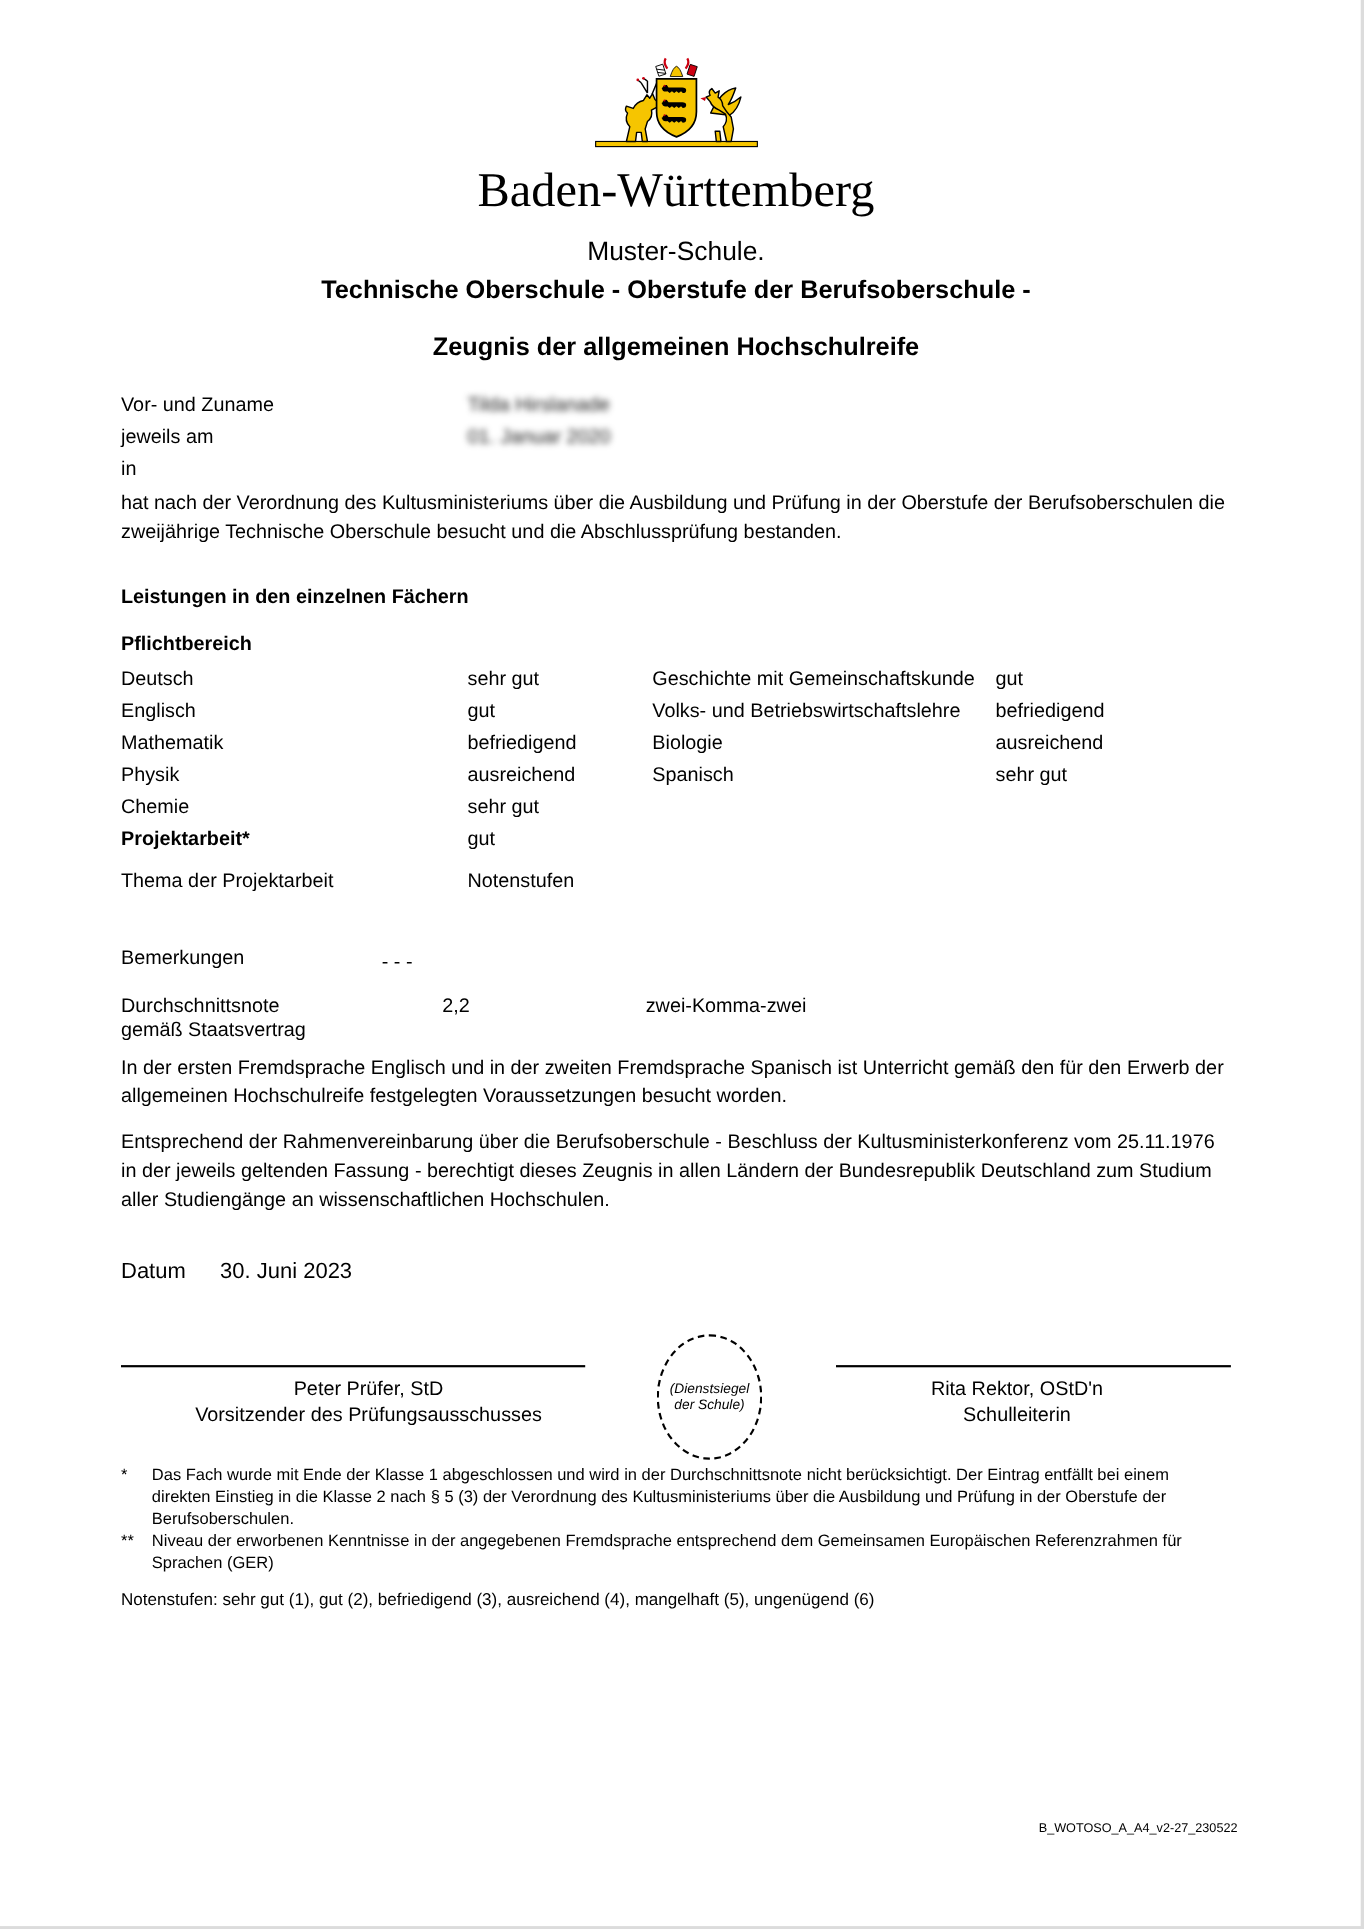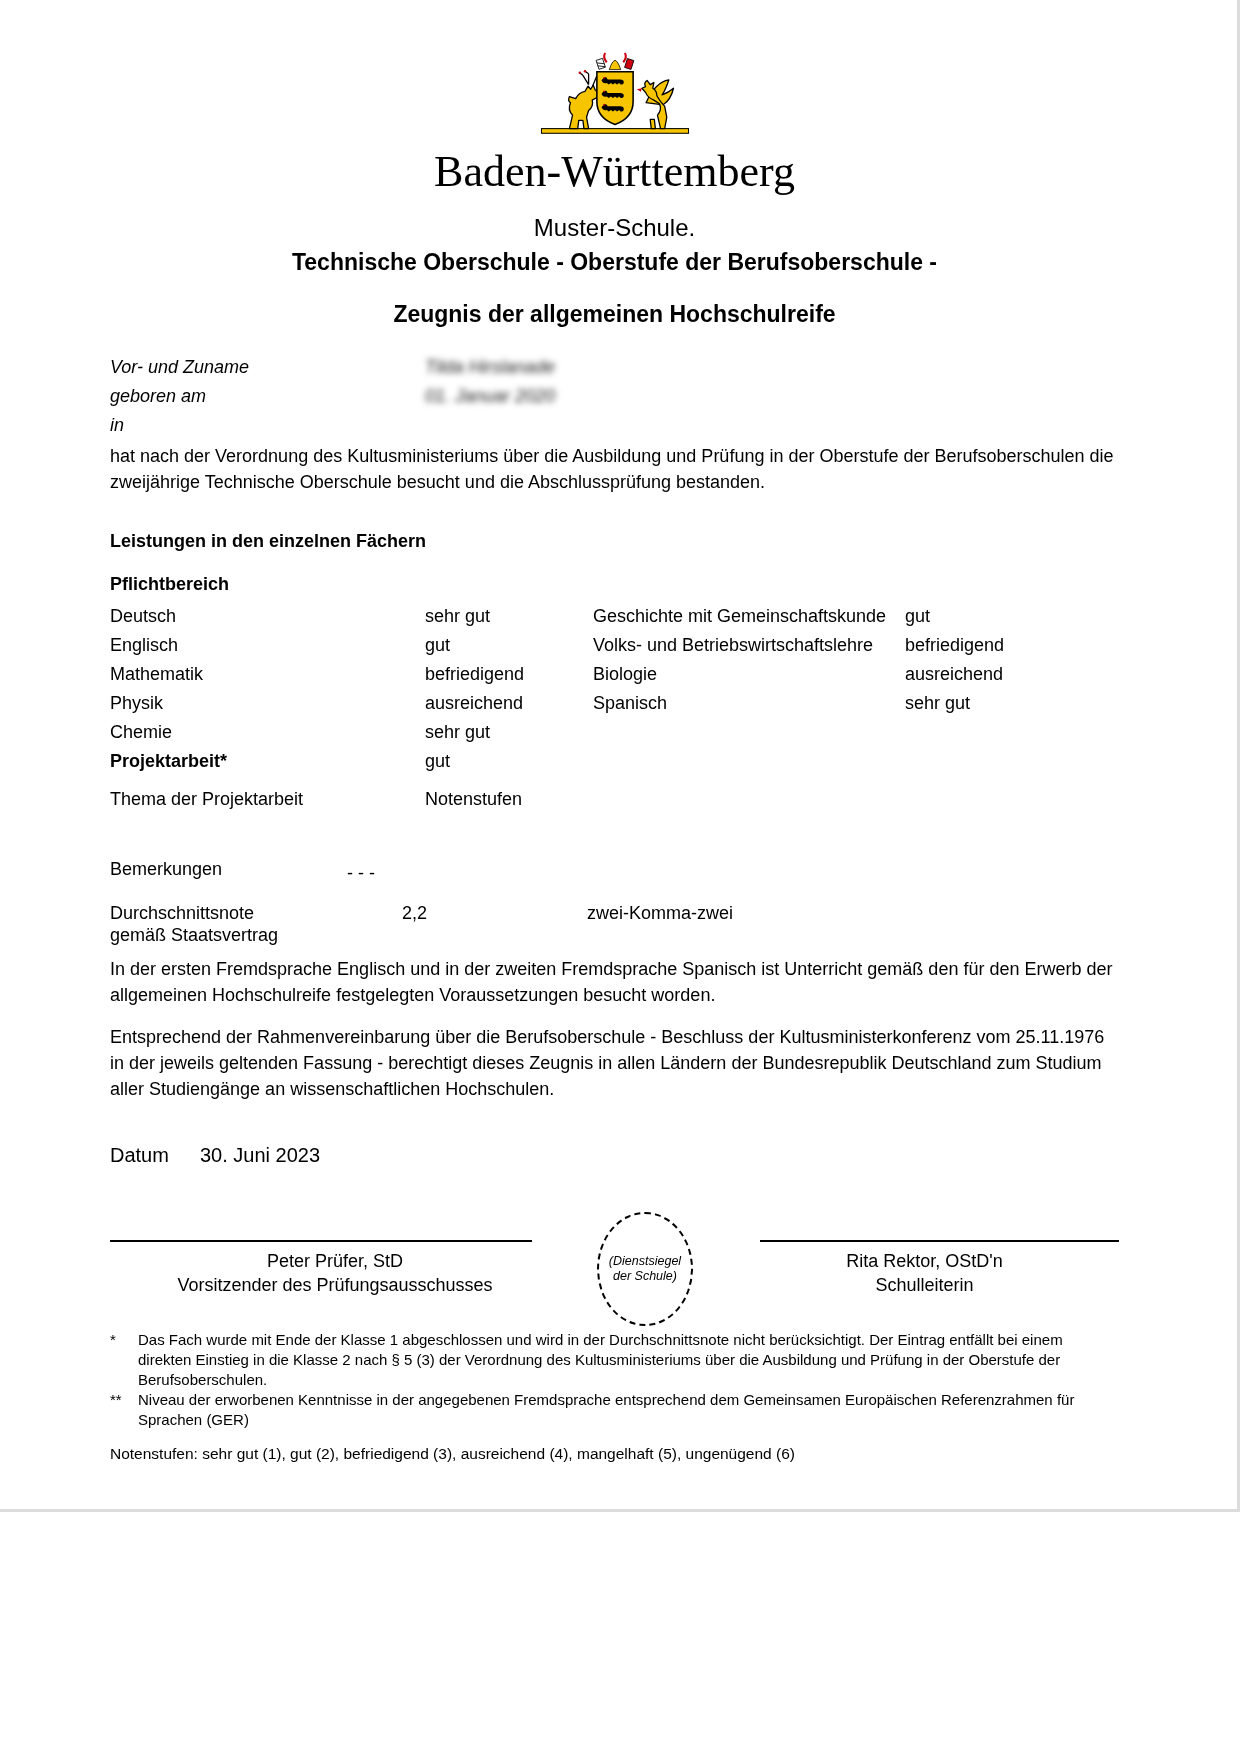--- a/index.html
+++ b/index.html
@@ -1,38 +1,38 @@
 <!DOCTYPE html>
 <html lang="de"><head>
 <meta charset="utf-8">
 <style>
   html,body{margin:0;padding:0;background:#ffffff;}
   .page{
     position:relative;
-    width:1240px;height:1512px;
+    width:1240px;height:1754px;
     background:#ffffff;
     box-sizing:border-box;
     padding:52px 118px 0 110px;
     font-family:"Liberation Sans",sans-serif;
     color:#000;
     border-right:3px solid #dcdcdc;
     border-bottom:3px solid #dcdcdc;
     overflow:hidden;
   }
   .crest-wrap{text-align:center;}
   .region-name{
     font-family:"Liberation Serif",serif;
     font-size:44px;line-height:48px;
     text-align:center;margin-top:4px;font-weight:400;
   }
   .school{text-align:center;font-size:24px;margin-top:18px;}
   .title1{text-align:center;font-size:23px;font-weight:bold;margin-top:6px;line-height:28px;}
   .title2{text-align:center;font-size:23px;font-weight:bold;margin-top:24px;line-height:28px;}
 
-  .fields{margin-top:28px;font-size:18px;font-style:italic;}
+  .fields{margin-top:28px;font-size:18px;}
   .field-row{display:grid;grid-template-columns:315px 1fr;margin-bottom:7px;line-height:22px;}
   .redacted{filter:blur(3px);color:#222;user-select:none;}
 
   .intro{font-size:18px;line-height:26px;margin-top:6px;max-width:1010px;}
 
   .h-bold{font-weight:bold;font-size:18px;}
   .h-leistungen{margin-top:36px;}
   .h-pflicht{margin-top:22px;}
 
   .grades{margin-top:10px;font-size:18px;}
@@ -124,21 +124,21 @@
   <div class="school">Muster-Schule.</div>
   <div class="title1">Technische Oberschule - Oberstufe der Berufsoberschule -</div>
   <div class="title2">Zeugnis der allgemeinen Hochschulreife</div>
 
   <div class="fields">
     <div class="field-row">
       <span>Vor- und Zuname</span>
       <span class="redacted">Tilda Hirslanade</span>
     </div>
     <div class="field-row">
-      <span>geboren am</span>
+      <span>jeweils am</span>
       <span class="redacted">01. Januar 2020</span>
     </div>
     <div class="field-row">
       <span>in</span>
       <span></span>
     </div>
   </div>
 
   <p class="intro" style="margin:6px 0 0 0;">hat nach der Verordnung des Kultusministeriums über die Ausbildung und Prüfung in der Oberstufe der Berufs­oberschulen die zweijährige Technische Oberschule besucht und die Abschlussprüfung bestanden.</p>
 

